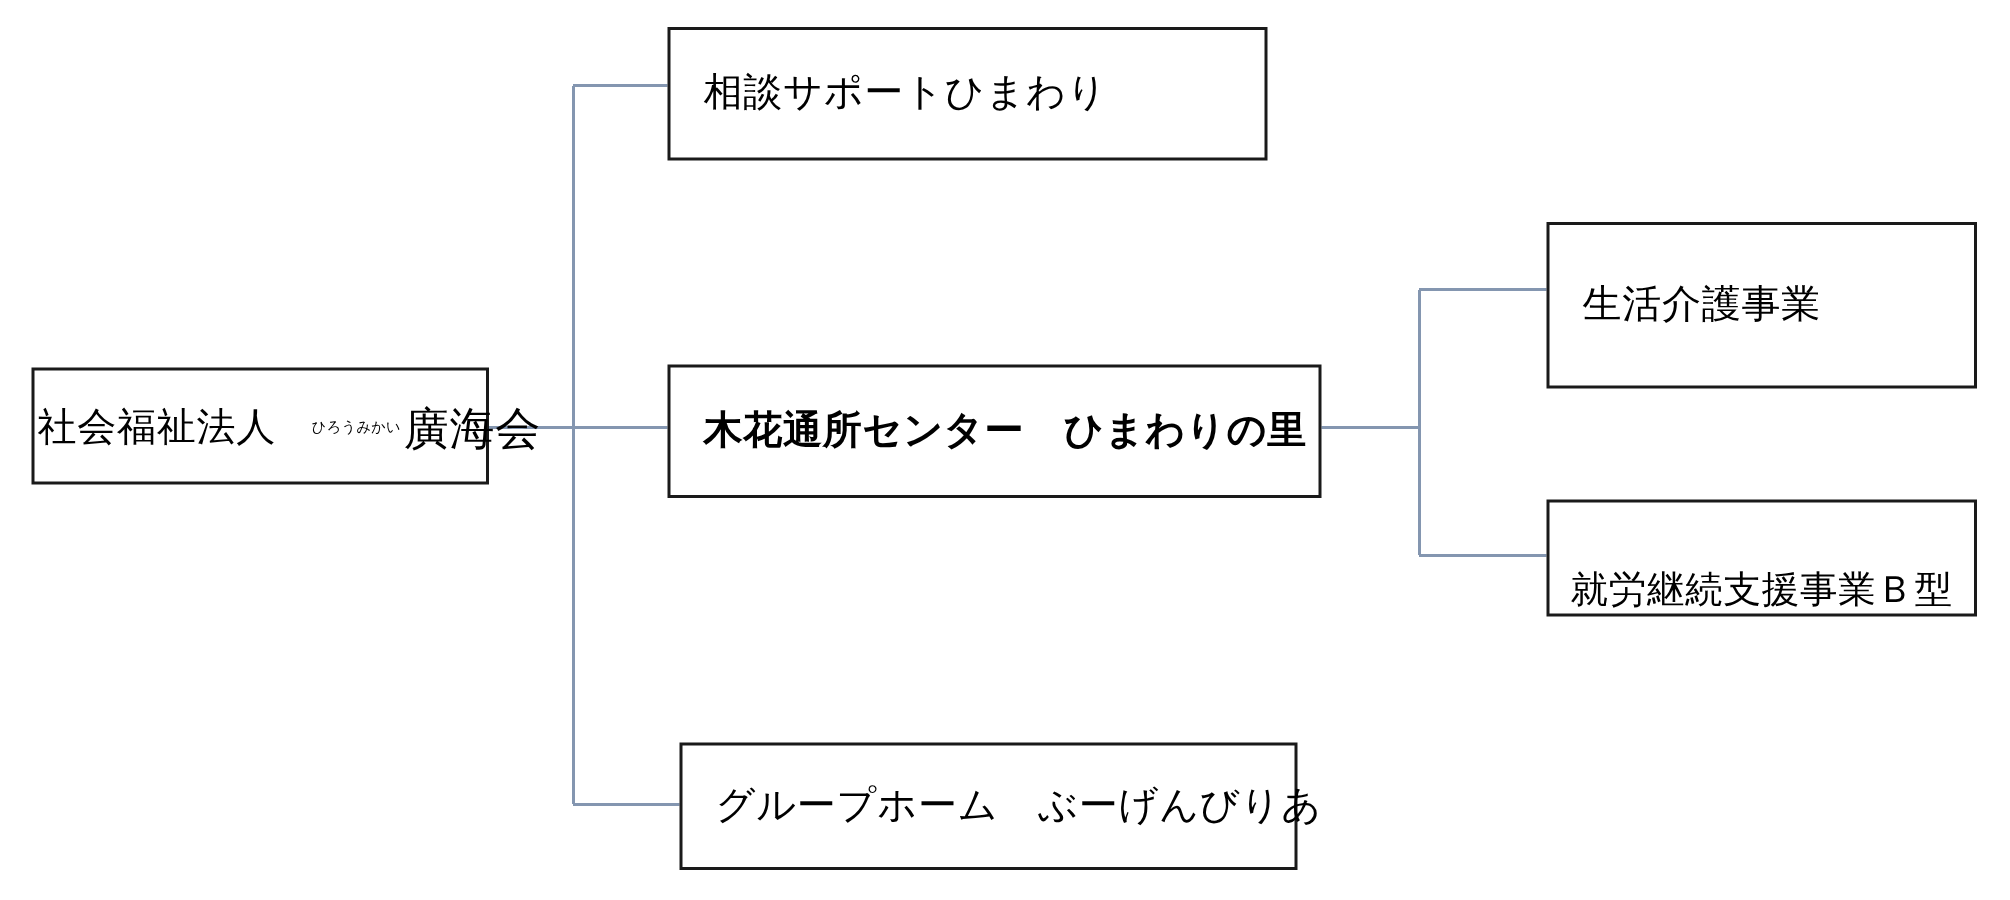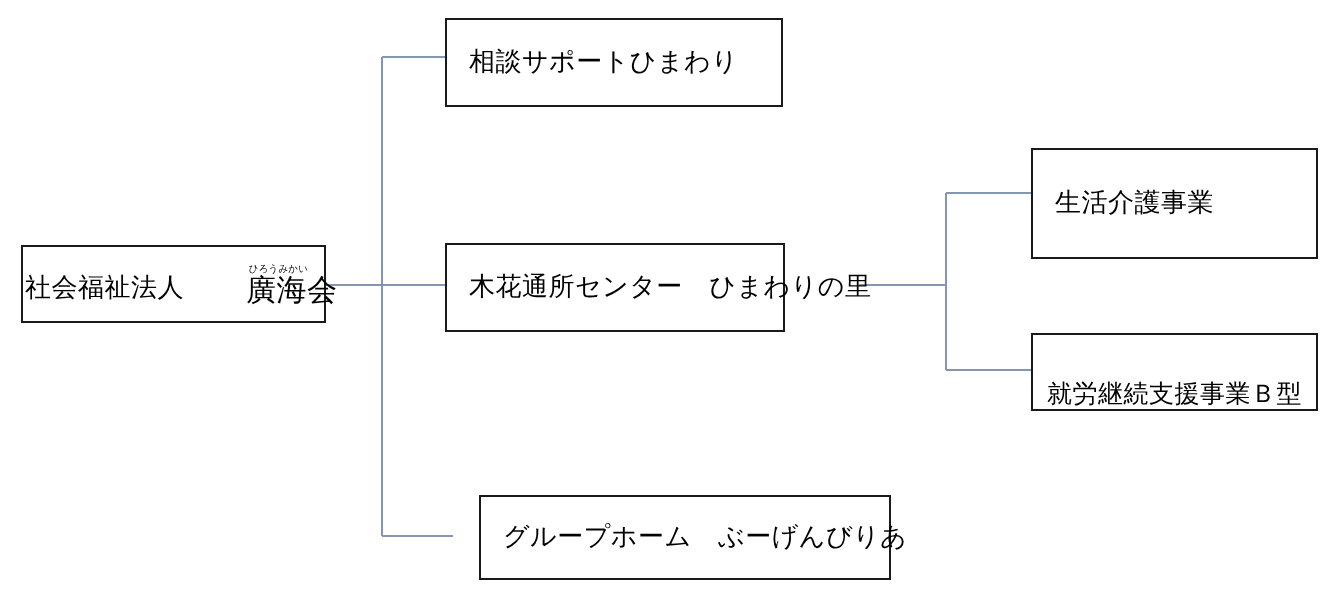--- a/index.html
+++ b/index.html
@@ -66,49 +66,50 @@
   .root-plain {
     font-size: 26px;
     letter-spacing: 0.5px;
   }
   .root-gap {
     display: inline-block;
     width: 22px;
   }
   .ruby-group {
     display: inline-flex;
-    flex-direction: column;
+    flex-direction: row;
+    align-items: center;
     line-height: 1;
-    margin-left: 40px;
   }
   .ruby-text {
     font-size: 10px;
     letter-spacing: 0.3px;
     margin-bottom: 1px;
     transform: scaleX(0.94);
   }
   .ruby-base {
     font-size: 30px;
     letter-spacing: 0.5px;
   }
 
   .node-consult {
     left: 445px;
     top: 18px;
-    width: 338px;
+    width: 400px;
     height: 89px;
   }
   .node-daycare {
     left: 445px;
     top: 243px;
-    width: 340px;
+    width: 436px;
     height: 89px;
+    font-weight: bold;
   }
   .node-grouphome {
-    left: 479px;
+    left: 453px;
     top: 495px;
     width: 412px;
     height: 85px;
   }
   .node-lifecare {
     left: 1031px;
     top: 148px;
     width: 287px;
     height: 111px;
   }

